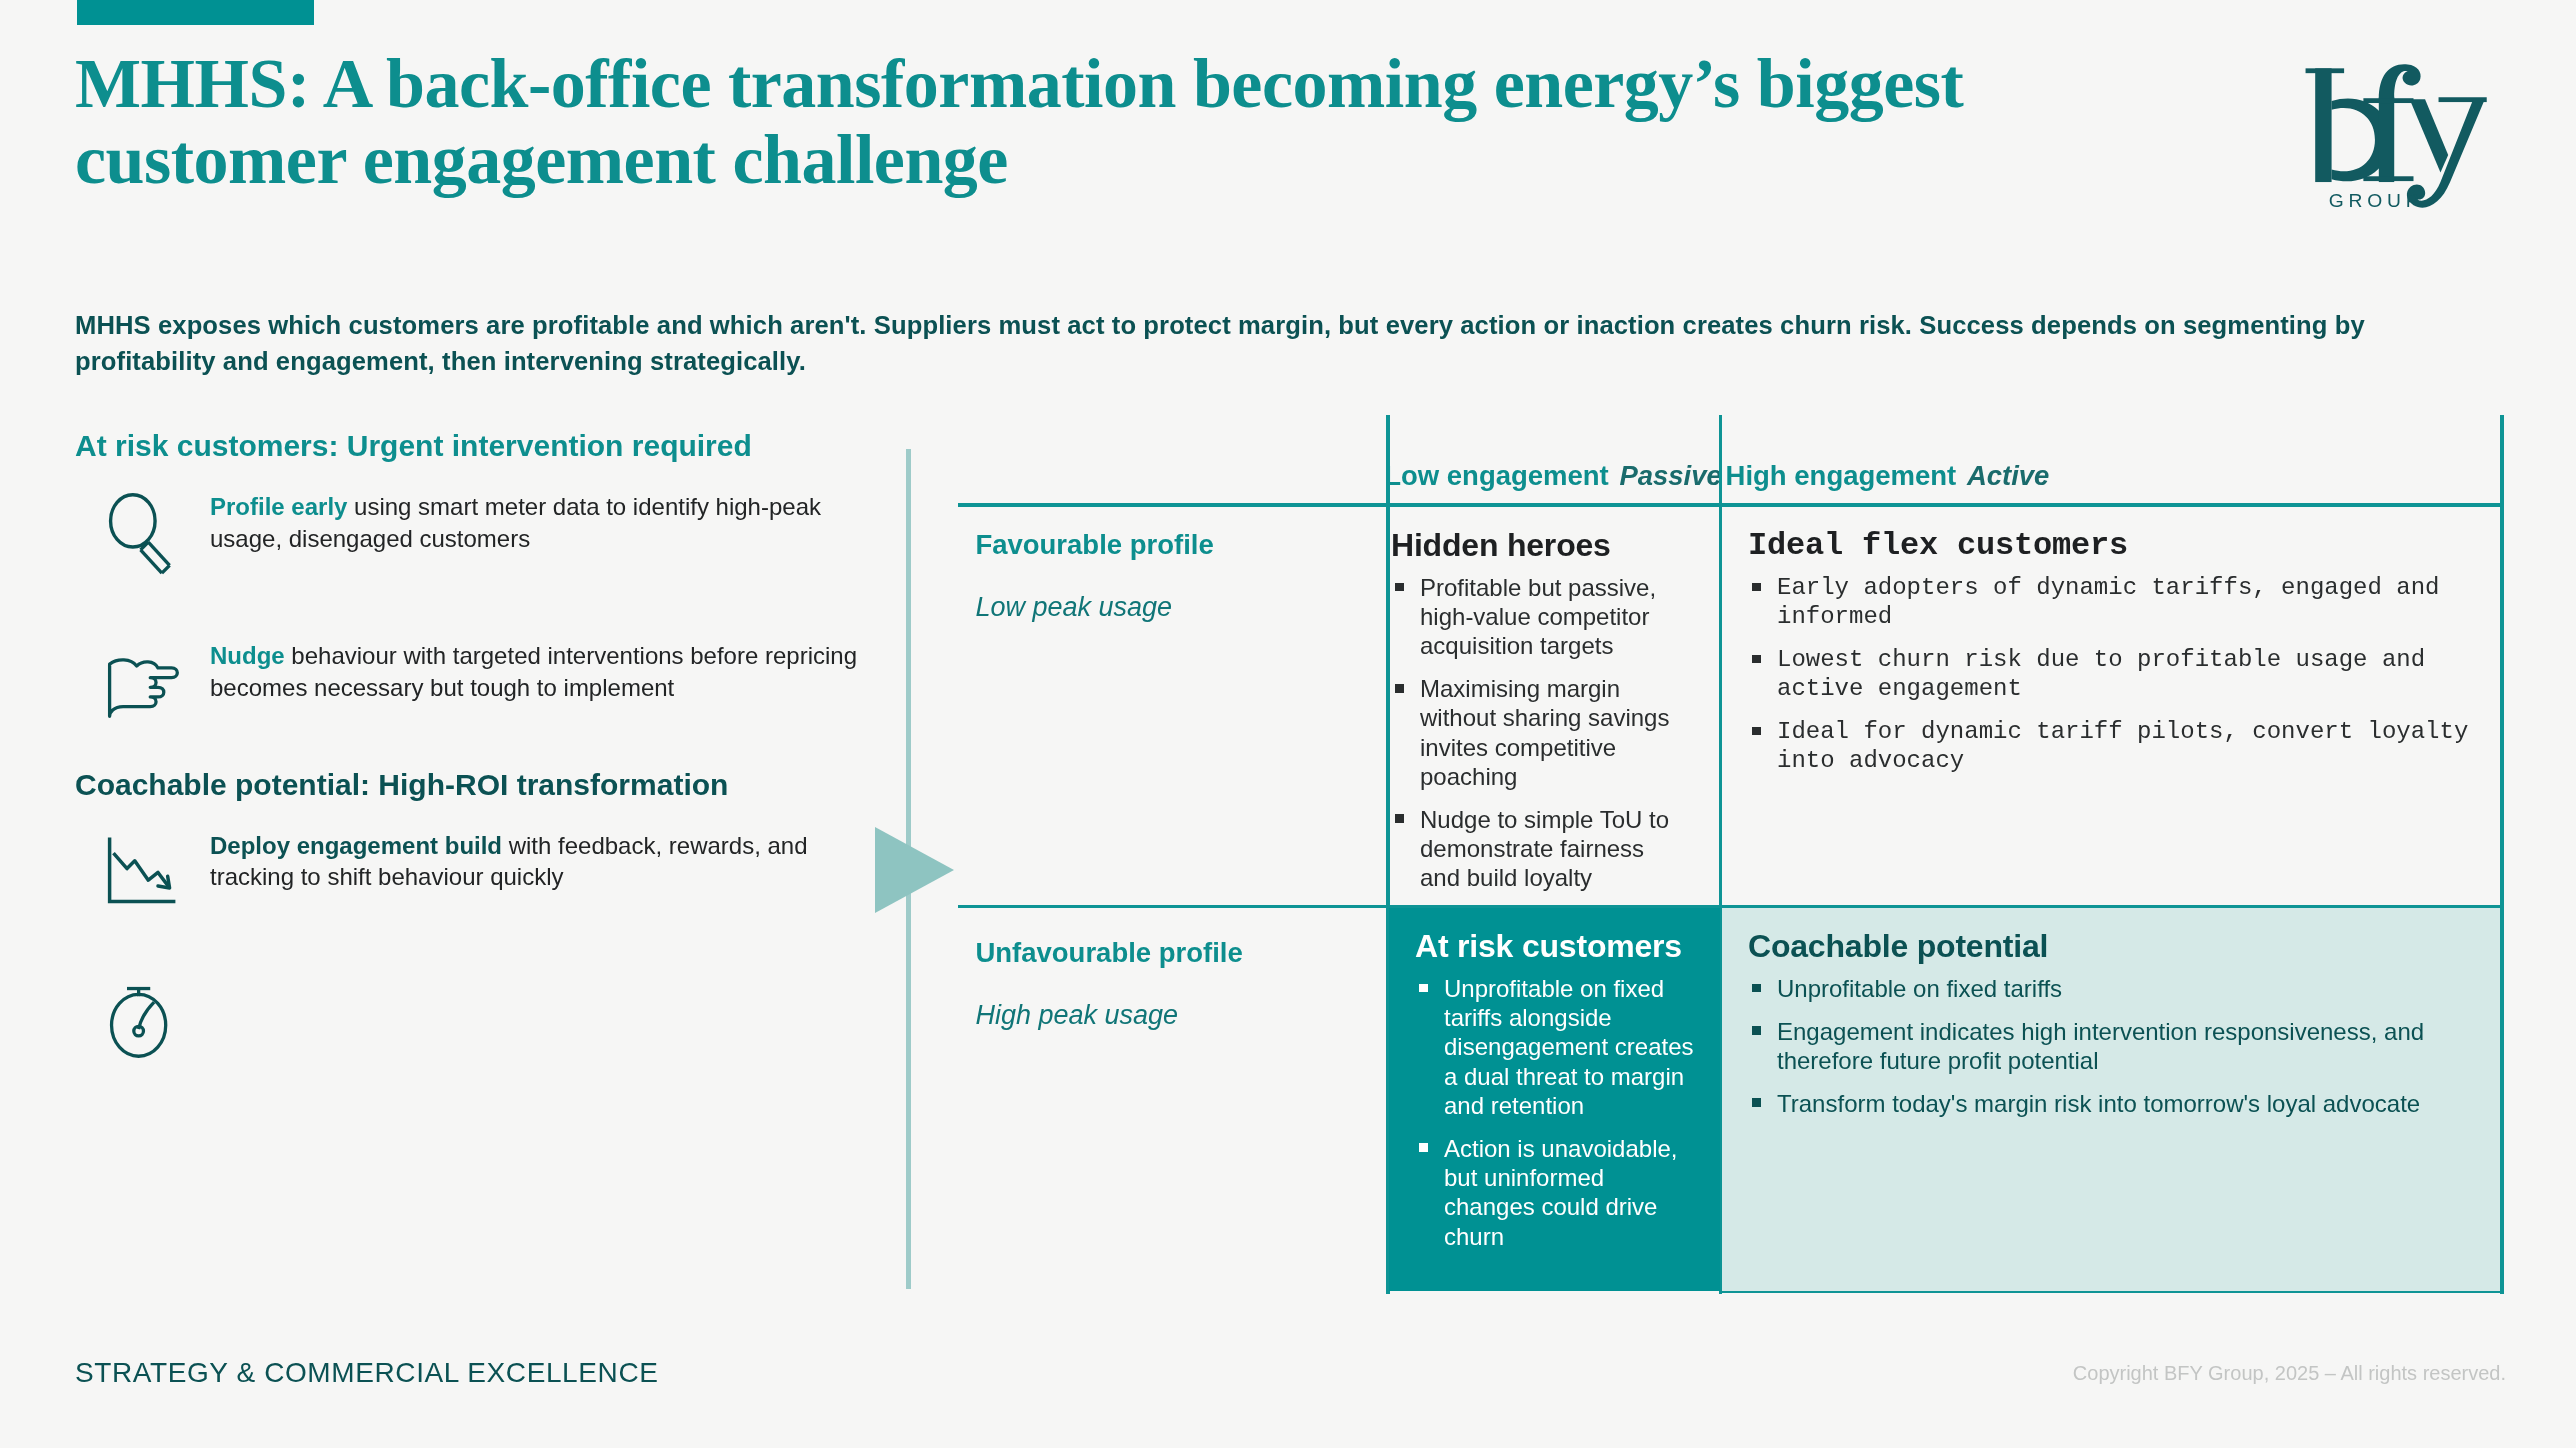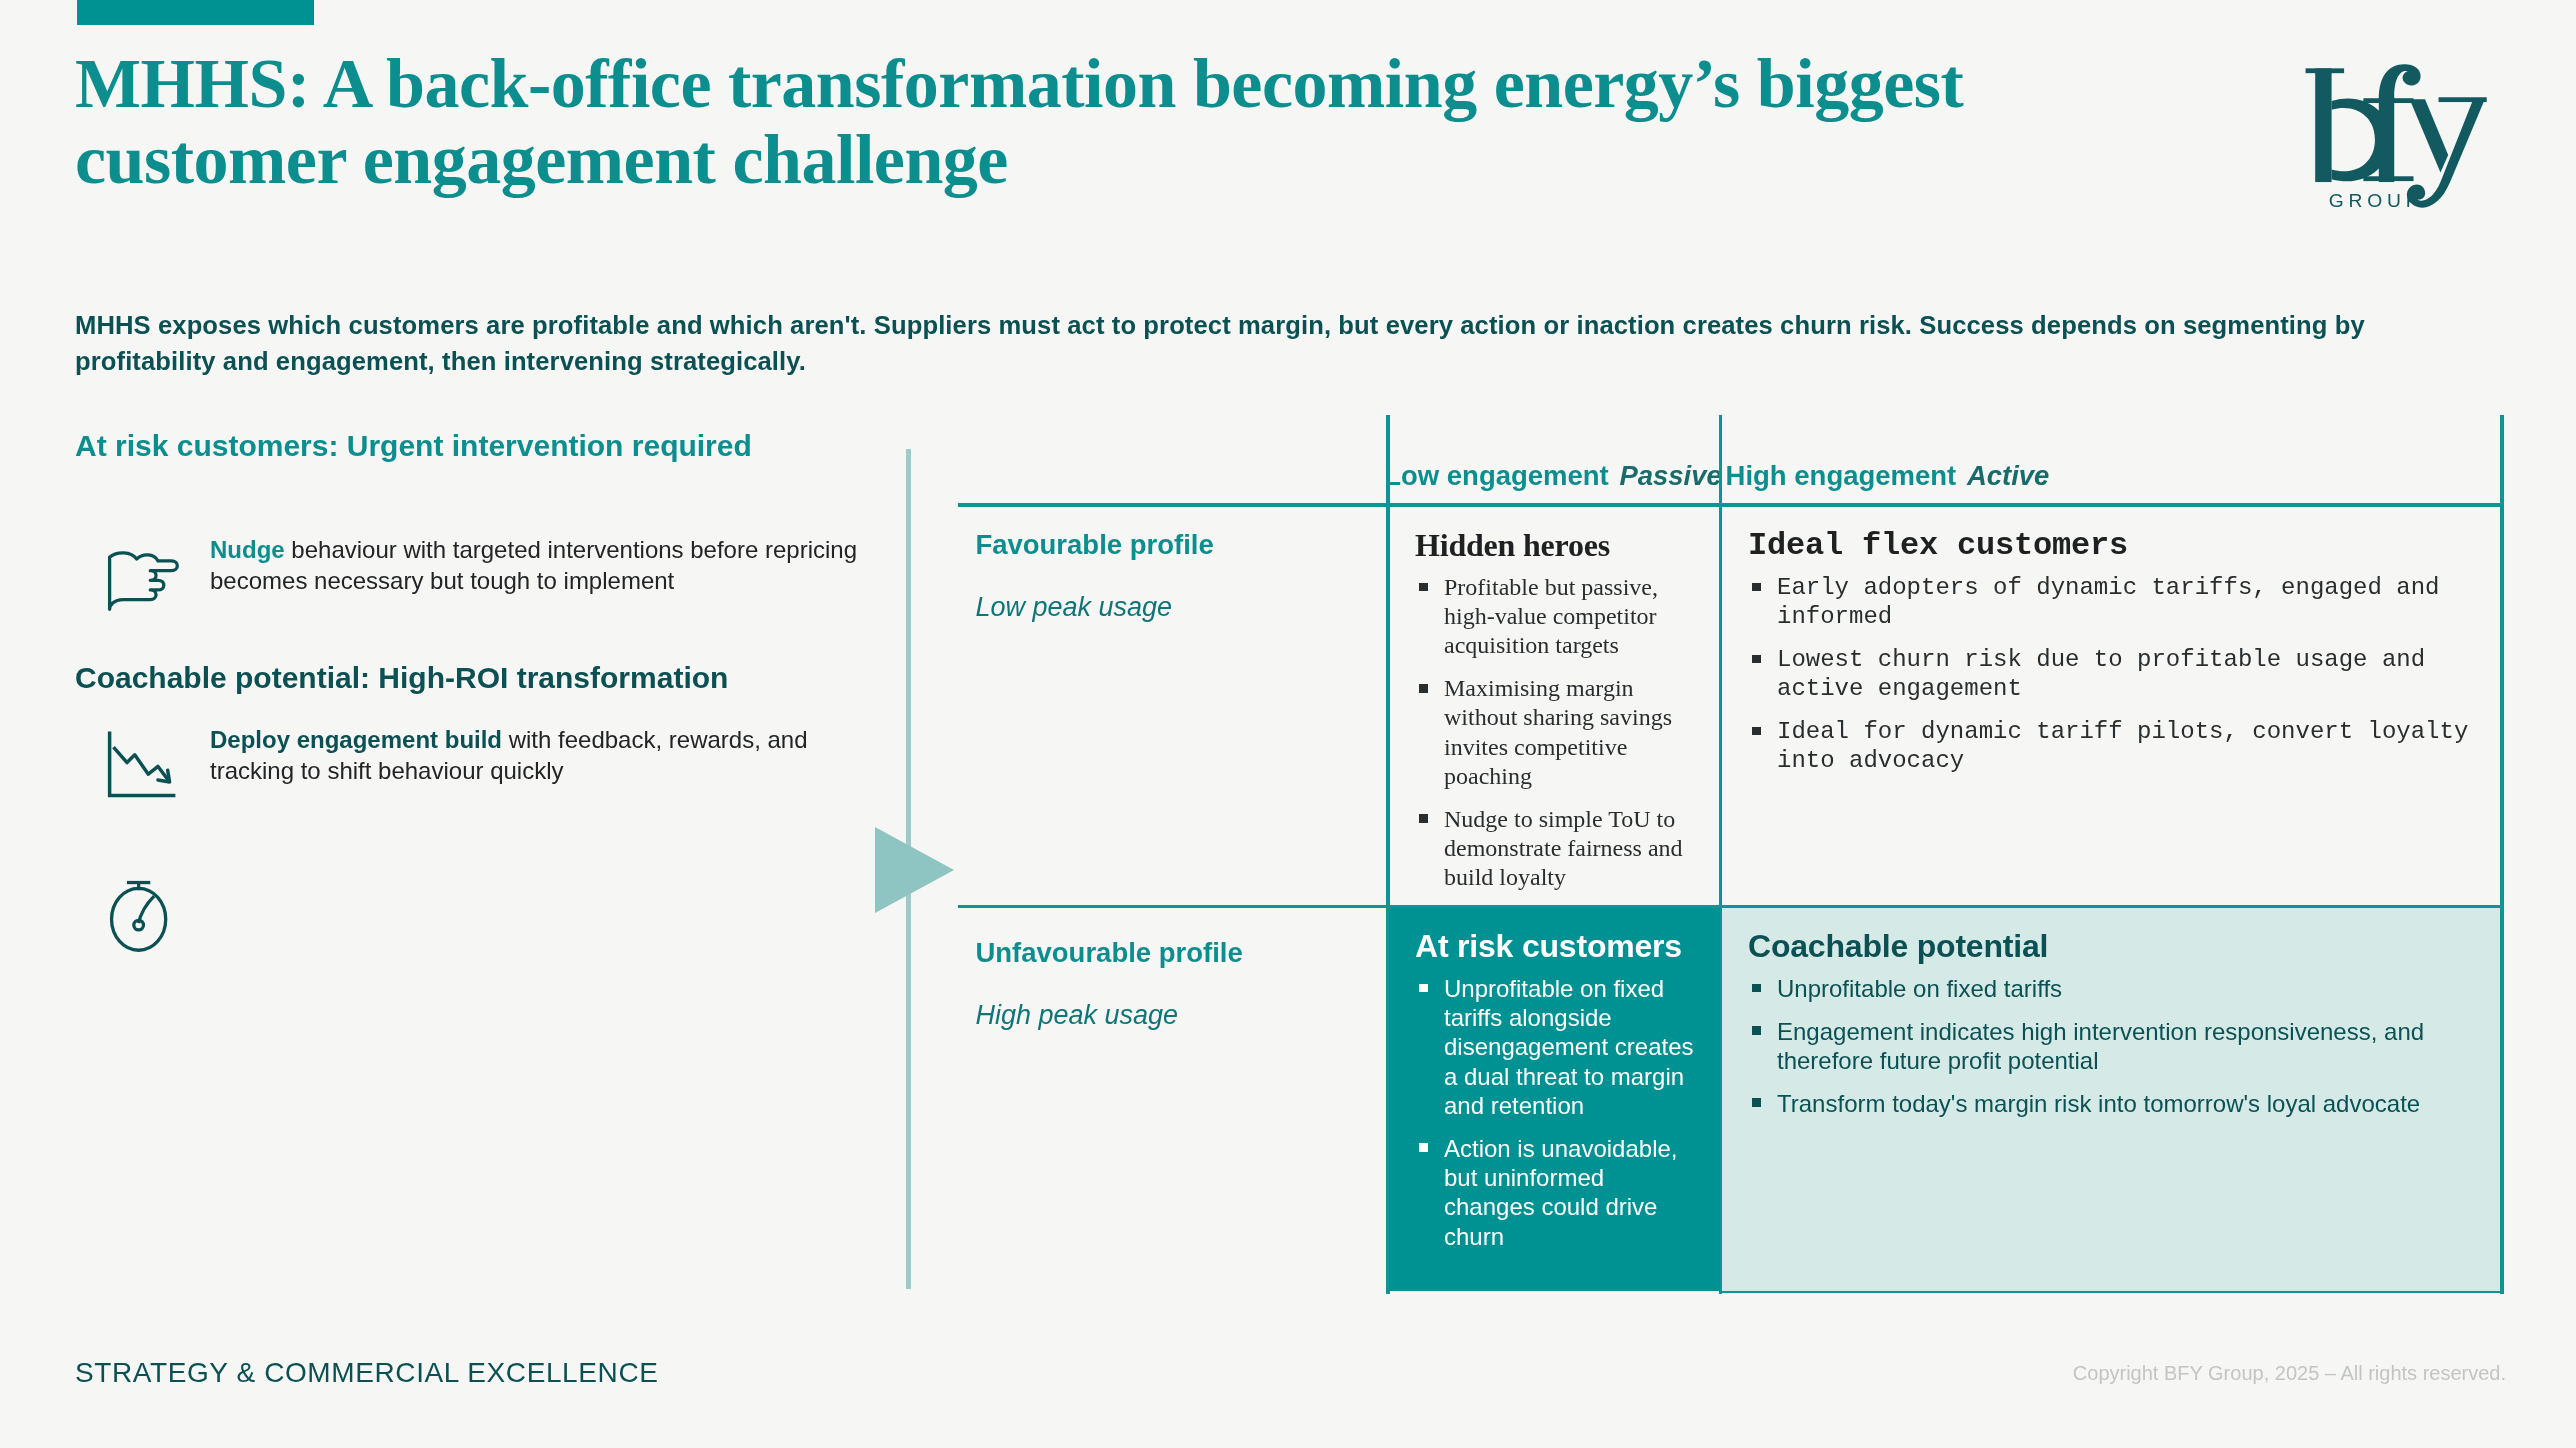--- a/index.html
+++ b/index.html
@@ -114,21 +114,21 @@
 
   
   .row-label{position:absolute;left:17.4px;width:396px;}
   .rl-title{font-size:27.5px;font-weight:700;color:#0d8e8e;line-height:1.22;}
   .rl-sub{font-size:27px;font-style:italic;color:#107577;margin-top:29px;line-height:1.2;}
   .row-label.r1{top:118px;}
   .row-label.r2{top:526px;}
 
   
   .cell{position:absolute;box-sizing:border-box;padding:21px 25px 0 25px;}
-  .cell.q1{left:432px;top:498px;font-family:Liberation Serif, serif;}
+  .cell.q1{left:408px;top:498px;}
   .cell.q2{left:765px;top:498px;font-family:Liberation Mono, monospace;}
   .cell.q3{left:432px;top:498px;}
   .cell.q4{left:765px;top:498px;}
   .cell-top{top:97px !important;}
   .c-w1{width:329px;}
   .c-w2{width:778px;}
 
   .cell h3{
     margin:0 0 9.7px 0;font-size:32px;font-weight:700;line-height:1.1;
     color:#1e2022;letter-spacing:-0.2px;
@@ -185,20 +185,34 @@
       <text x="36" y="172" font-family="Liberation Sans, sans-serif" font-size="20" letter-spacing="5" fill="#125a60">GROUP</text>
     </svg>
   </div>
 
   <div class="subtitle">MHHS exposes which customers are profitable and which aren't. Suppliers must act to protect margin, but every action or inaction creates churn risk. Success depends on segmenting by profitability and engagement, then intervening strategically.</div>
 
   <div class="left-col">
 
     <div class="lc-head">At risk customers: Urgent intervention required</div>
 
+    <div class="lc-item">
+      <div class="lc-icon">
+        <svg width="89" height="89" viewBox="0 0 92 92">
+          <ellipse cx="36" cy="34" rx="23" ry="27" fill="none" stroke="#0b5153" stroke-width="3.5"></ellipse>
+          <line x1="52" y1="56" x2="74" y2="80" stroke="#0b5153" stroke-width="3.5"></line>
+          <line x1="44" y1="64" x2="66" y2="88" stroke="#0b5153" stroke-width="3.5"></line>
+          <line x1="44" y1="64" x2="52" y2="56" stroke="#0b5153" stroke-width="3.5"></line>
+          <line x1="66" y1="88" x2="74" y2="80" stroke="#0b5153" stroke-width="3.5"></line>
+        </svg>
+      </div>
+      <div class="lc-text">
+        <b>Profile early</b><span> using smart meter data to identify high-peak usage, disengaged customers</span>
+      </div>
+    </div>
 
     <div class="gap-a"></div>
 
     <div class="lc-item">
       <div class="lc-icon">
         <svg width="89" height="89" viewBox="0 0 92 92">
           <path d="M12 28 L12 82 M12 28 C 20 22, 34 22, 40 30 C 46 24, 58 24, 62 32 L76 32 C 84 32, 84 42, 76 42 L54 42
                    C 62 42, 62 52, 54 52 L62 52 C 70 52, 70 62, 62 62 L54 62 C 62 62, 62 72, 54 72 L26 72
                    C 16 72, 12 78, 12 82" fill="none" stroke="#0b5153" stroke-width="3.4" stroke-linejoin="round" stroke-linecap="round"></path>
         </svg>

